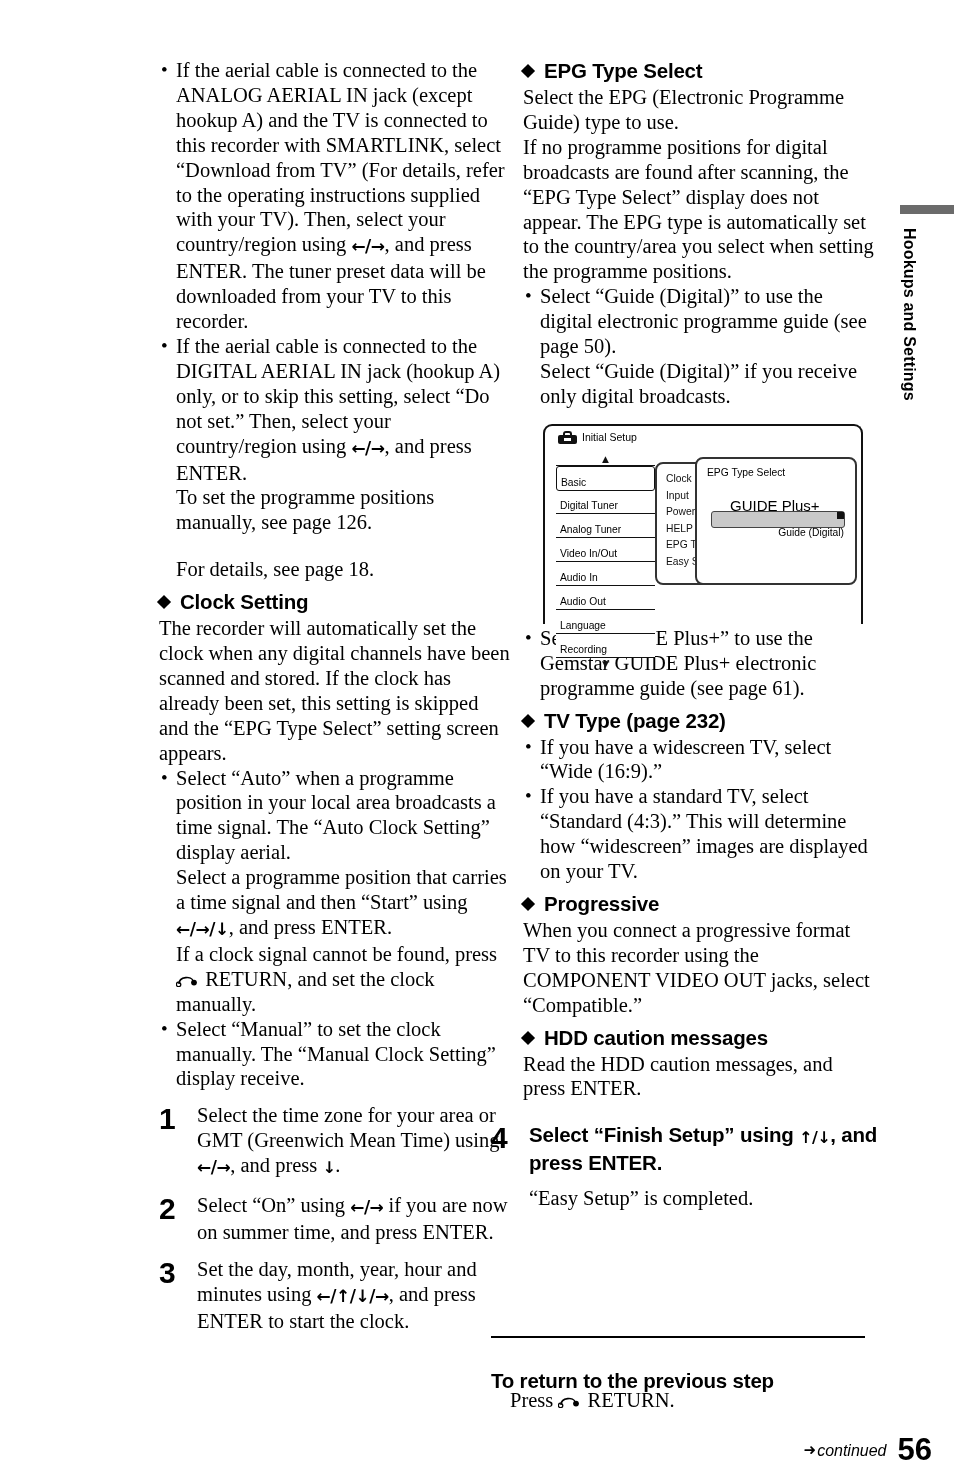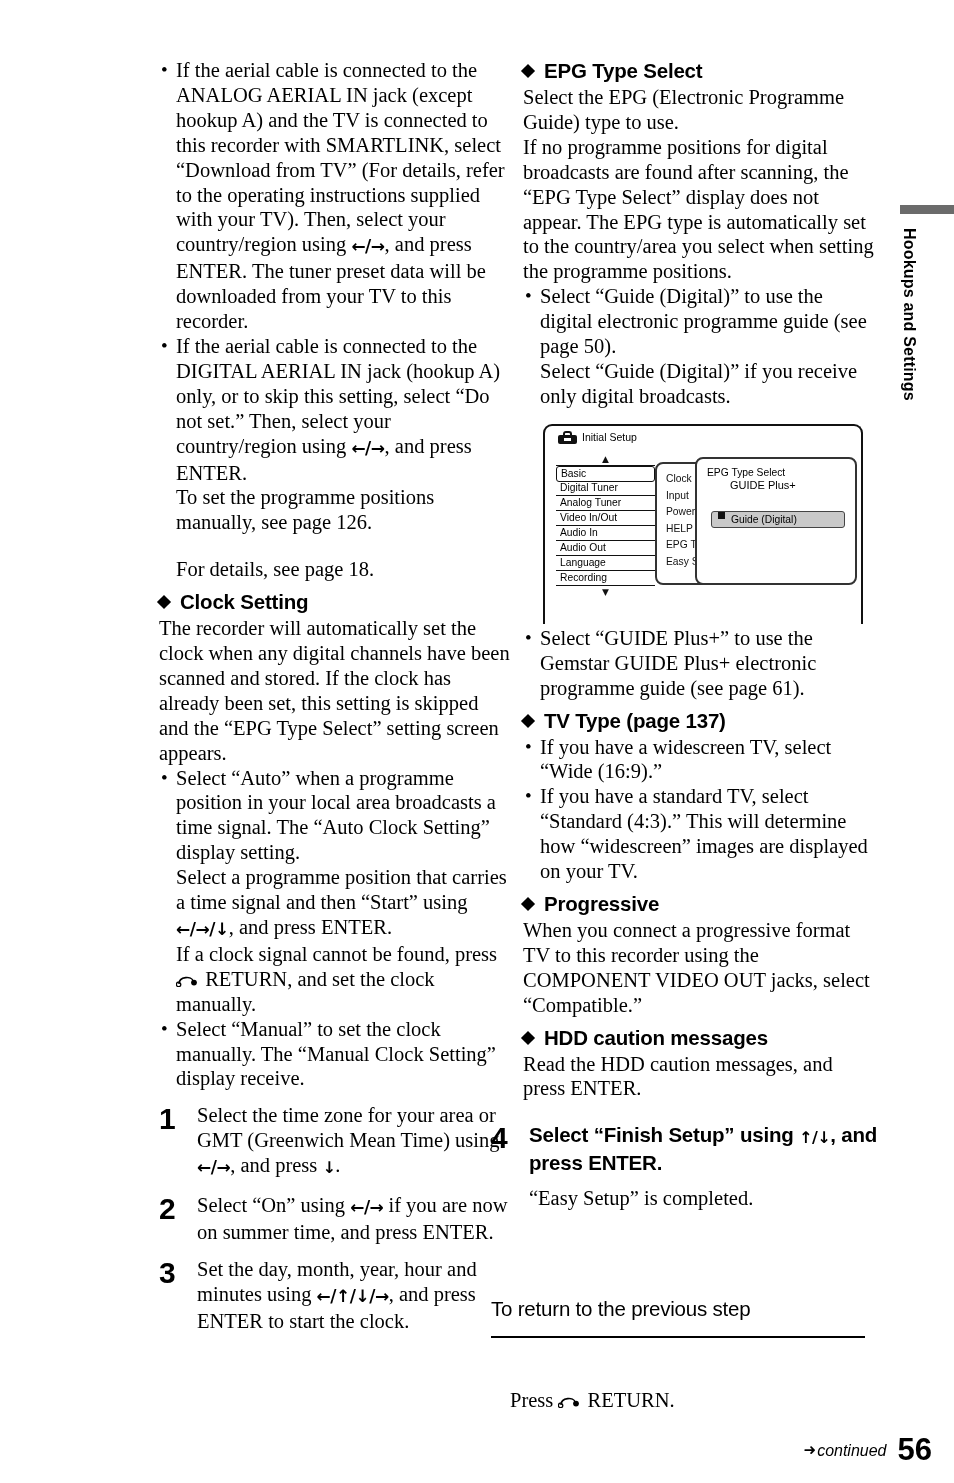--- a/index.html
+++ b/index.html
@@ -195,21 +195,21 @@
   .menu-left ul {
     list-style: none;
     margin: 1px 0 0 0;
     padding: 0;
     border-top: 1px solid #111;
   }
   .menu-left li {
     font-family: "Liberation Sans", sans-serif;
     font-size: 10.3px;
     line-height: 14px;
-    padding: 0 0 0 4px;
+    padding: 9px 0 0 4px;
     border-bottom: 1px solid #111;
     background: #fff;
     white-space: nowrap;
   }
   .menu-left li.sel {
     border: 1px solid #111;
     border-radius: 3px;
     margin-bottom: -1px;
     position: relative;
     z-index: 3;
@@ -257,64 +257,65 @@
   .epg-title {
     position: absolute;
     left: 10px; top: 7px;
     font-family: "Liberation Sans", sans-serif;
     font-size: 10.3px;
     line-height: 13px;
     white-space: nowrap;
   }
   .epg-opt1 {
     position: absolute;
-    left: 33px; top: 20px;
-    font-family: "Liberation Sans", sans-serif;
-    font-size: 11px;
+    left: 33px; top: 40px;
+    font-family: "Liberation Sans", sans-serif;
+    font-size: 15px;
     line-height: 13px;
     white-space: nowrap;
   }
   .epg-opt2 {
     position: absolute;
     left: 14px; top: 52px;
     width: 134px;
     height: 17px;
     background: #c9c9c9;
     border: 1px solid #444;
     border-radius: 3px;
     font-family: "Liberation Sans", sans-serif;
     font-size: 10.3px;
     line-height: 15px;
     padding-left: 6px;
     display: flex;
-    align-items: flex-start;
+    align-items: flex-end;
     gap: 6px;
     white-space: nowrap;
+    flex-direction: column;
   }
   .sq {
     width: 7px; height: 7px;
     background: #111;
     flex: 0 0 7px;
   }
 
   
   .rule {
     position: absolute;
     left: 491px;
     top: 1336px;
     width: 374px;
     height: 2px;
     background: #000;
   }
   .bottom-head {
     position: absolute;
     left: 491px;
-    top: 1296px;
-    font-family: "Liberation Sans", sans-serif;
-    font-weight: normal;
+    top: 1368px;
+    font-family: "Liberation Sans", sans-serif;
+    font-weight: bold;
     font-size: 20.5px;
     line-height: 25px;
     letter-spacing: -0.2px;
   }
   .bottom-text {
     position: absolute;
     left: 510px;
     top: 1388px;
     font-size: 20.5px;
     line-height: 25px;
@@ -392,21 +393,21 @@
     <p class="bullet"><span>If the aerial cable is connected to the DIGITAL AERIAL IN jack (hookup A) only, or to skip this setting, select “Do not set.” Then, select your country/region using </span><span class="arw">←/→</span><span>, and press ENTER.</span></p>
     <p class="indent">To set the programme positions manually, see page 126.</p>
 
     <div class="gap"></div>
 
     <p class="indent">For details, see page 18.</p>
 
     <div class="dhead">Clock Setting</div>
     <p>The recorder will automatically set the clock when any digital channels have been scanned and stored. If the clock has already been set, this setting is skipped and the “EPG Type Select” setting screen appears.</p>
 
-    <p class="bullet">Select “Auto” when a programme position in your local area broadcasts a time signal. The “Auto Clock Setting” display setting.</p>
+    <p class="bullet">Select “Auto” when a programme position in your local area broadcasts a time signal. The “Auto Clock Setting” display aerial.</p>
     <p class="indent"><span>Select a programme position that carries a time signal and then “Start” using </span><span class="arw">←/→/↓</span><span>, and press ENTER.</span></p>
     <p class="indent"><span>If a clock signal cannot be found, press </span><span class="ret-icon"><svg width="24" height="13" viewBox="0 0 24 13">
             <path d="M3 10 C3 2, 16 2, 17 7" stroke="#000" stroke-width="1.6" fill="none"></path>
             <circle cx="2.6" cy="10.4" r="2.2" stroke="#000" stroke-width="1.3" fill="none"></circle>
             <circle cx="18" cy="8.6" r="2.9" fill="#000"></circle>
           </svg></span><span> RETURN, and set the clock manually.</span></p>
 
     <p class="bullet">Select “Manual” to set the clock manually. The “Manual Clock Setting” display receive.</p>
 
     <div class="step">
@@ -437,21 +438,21 @@
     <div class="dhead" style="margin-top:0">EPG Type Select</div>
     <p>Select the EPG (Electronic Programme Guide) type to use.</p>
     <p>If no programme positions for digital broadcasts are found after scanning, the “EPG Type Select” display does not appear. The EPG type is automatically set to the country/area you select when setting the programme positions.</p>
     <p class="bullet">Select “Guide (Digital)” to use the digital electronic programme guide (see page 50).</p>
     <p class="indent">Select “Guide (Digital)” if you receive only digital broadcasts.</p>
 
     <div style="height:217px"></div>
 
     <p class="bullet">Select “GUIDE Plus+” to use the Gemstar GUIDE Plus+ electronic programme guide (see page 61).</p>
 
-    <div class="dhead">TV Type (page 137)</div>
+    <div class="dhead">TV Type (page 232)</div>
     <p class="bullet">If you have a widescreen TV, select “Wide (16:9).”</p>
     <p class="bullet">If you have a standard TV, select “Standard (4:3).” This will determine how “widescreen” images are displayed on your TV.</p>
 
     <div class="dhead">Progressive</div>
     <p>When you connect a progressive format TV to this recorder using the COMPONENT VIDEO OUT jacks, select “Compatible.”</p>
 
     <div class="dhead">HDD caution messages</div>
     <p>Read the HDD caution messages, and press ENTER.</p>
 
     <div class="gap-sm"></div>

